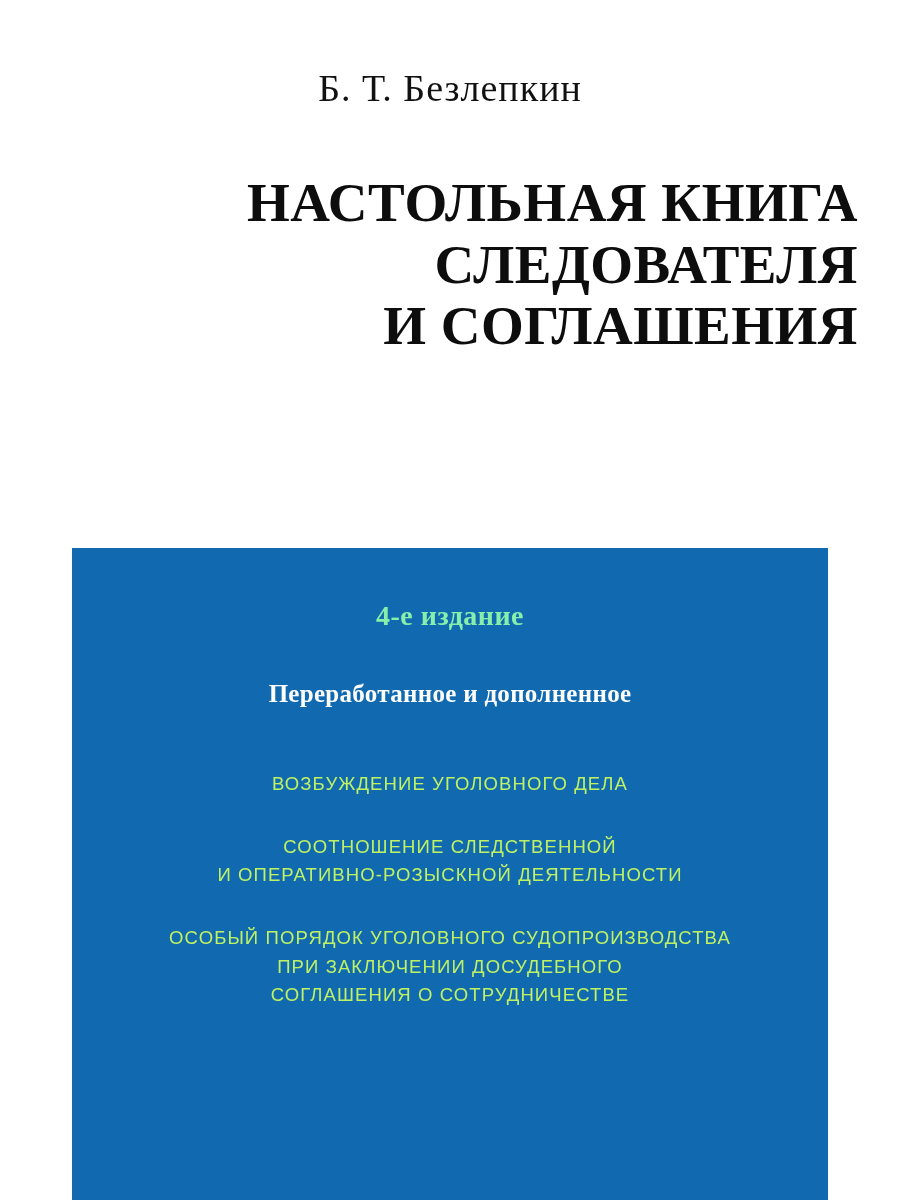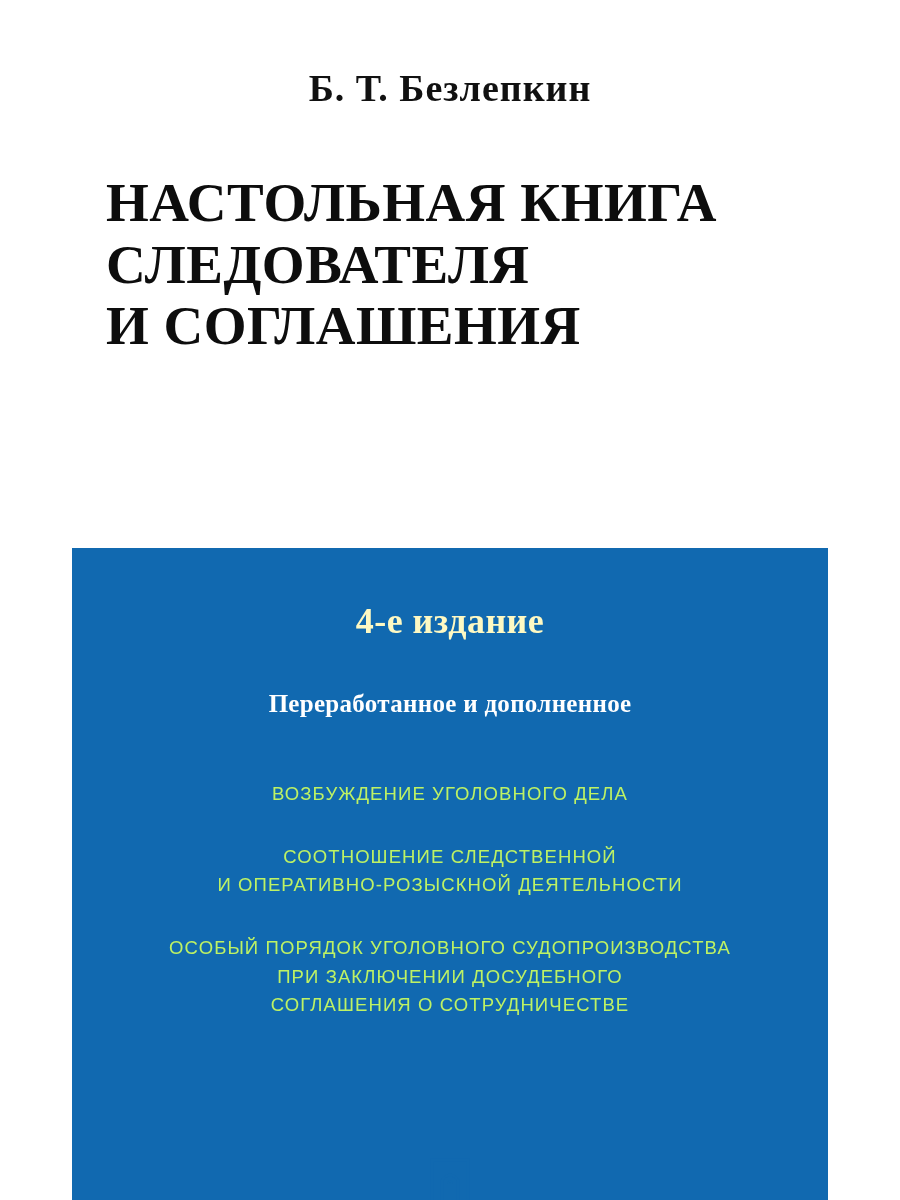--- a/index.html
+++ b/index.html
@@ -19,31 +19,31 @@
     position: relative;
     width: 900px;
     height: 1200px;
     background: #ffffff;
     box-sizing: border-box;
   }
 
   .author {
     text-align: center;
     font-family: "Liberation Serif", serif;
-    font-weight: bold;
+    font-weight: normal;
     font-size: 38px;
     letter-spacing: 1px;
     color: #111111;
     margin-top: 66px;
   }
 
   .title-block {
     margin-top: 62px;
-    text-align: left;
-    padding: 0 106px;
+    text-align: right;
+    padding: 0 42px;
   }
   .title-line {
     font-family: "Liberation Serif", serif;
     font-weight: bold;
     font-size: 55px;
     line-height: 1.12;
     letter-spacing: 0.5px;
     color: #0d0d0d;
     white-space: nowrap;
   }
@@ -57,23 +57,23 @@
     background: #1169b0;
     color: #ffffff;
     box-sizing: border-box;
     padding-top: 52px;
     text-align: center;
   }
 
   .edition {
     font-family: "Liberation Serif", serif;
     font-weight: bold;
-    font-size: 36px;
+    font-size: 28px;
     letter-spacing: 0.5px;
-    color: #fef9c3;
+    color: #86efac;
   }
 
   .edition-sub {
     margin-top: 48px;
     font-family: "Liberation Serif", serif;
     font-weight: bold;
     font-size: 25px;
     letter-spacing: 0.3px;
     color: #ffffff;
     text-align: center;

